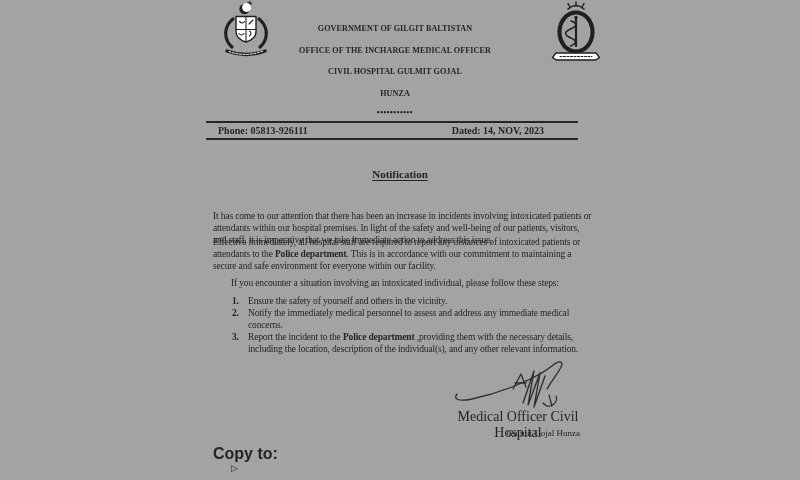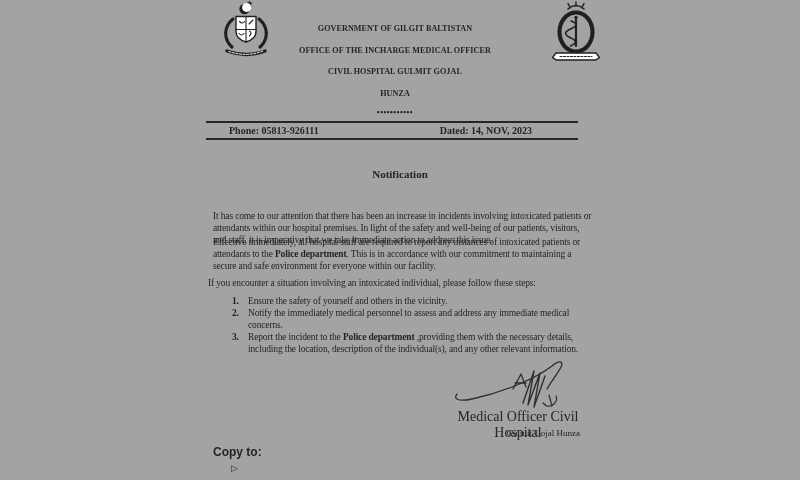--- a/index.html
+++ b/index.html
@@ -18,44 +18,44 @@
   
   .header-block{left:250px;top:24px;width:290px;text-align:center;}
   .header-line{font-weight:700;font-size:9px;line-height:9.5px;letter-spacing:.1px;
     margin-bottom:12px;transform:scaleX(.9);}
   .dots{font-weight:700;font-size:8px;letter-spacing:.5px;margin-top:-2px;color:#1c1c1c;}
 
   
   .info-bar{left:206px;top:121px;width:372px;border-top:2.5px solid #262626;
     border-bottom:2px solid #262626;display:flex;justify-content:space-between;
     align-items:center;padding:1.5px 0 2.5px 0;font-weight:700;font-size:10px;}
-  .info-bar .phone{margin-left:23px;text-align:right;}
-  .info-bar .dated{margin-right:46px;}
+  .info-bar .phone{margin-left:12px;text-align:right;}
+  .info-bar .dated{margin-right:34px;}
 
   
   .title{left:210px;top:168px;width:380px;text-align:center;font-weight:700;
     font-size:11px;}
-  .title span{text-underline-offset:2px;}
+  .title span{text-decoration:underline;text-underline-offset:2px;}
   .bodytext{font-size:9.5px;line-height:12.1px;letter-spacing:-.15px;width:380px;}
   .para1{left:213px;top:190px;margin-top:20px;}
   .para2{left:213px;top:236px;}
-  .intro{left:208px;top:277px;}
+  .intro{left:231px;top:277px;}
   .steps{left:232px;top:295px;width:361px;font-size:9.5px;line-height:12.1px;letter-spacing:-.15px;}
   .step{display:flex;}
   .step .num{flex:none;width:16px;font-weight:700;}
   .step .stext{flex:1;}
 
   
   .sig-svg{left:450px;top:358px;width:138px;height:54px;}
   .sig1{left:452px;top:409px;width:132px;text-align:center;font-size:14px;}
   .sig2{left:468px;top:428px;width:112px;text-align:right;font-size:9px;}
 
   
   .sans{font-family:"Liberation Sans",sans-serif;}
-  .copyto{left:213px;top:445px;font-size:12px;font-weight:700;}
+  .copyto{left:213px;top:445px;font-size:16px;font-weight:700;}
   .recipient{left:231px;top:463px;font-size:11px;display:flex;align-items:center;}
   .recipient .arrow{font-size:9px;margin-right:9px;transform:translateY(-0.5px);}
   b{font-weight:700;}
 </style>
 </head>
 <body>
 
 <div class="paper txtsoft">
 
   <div class="abs emblem-left">

